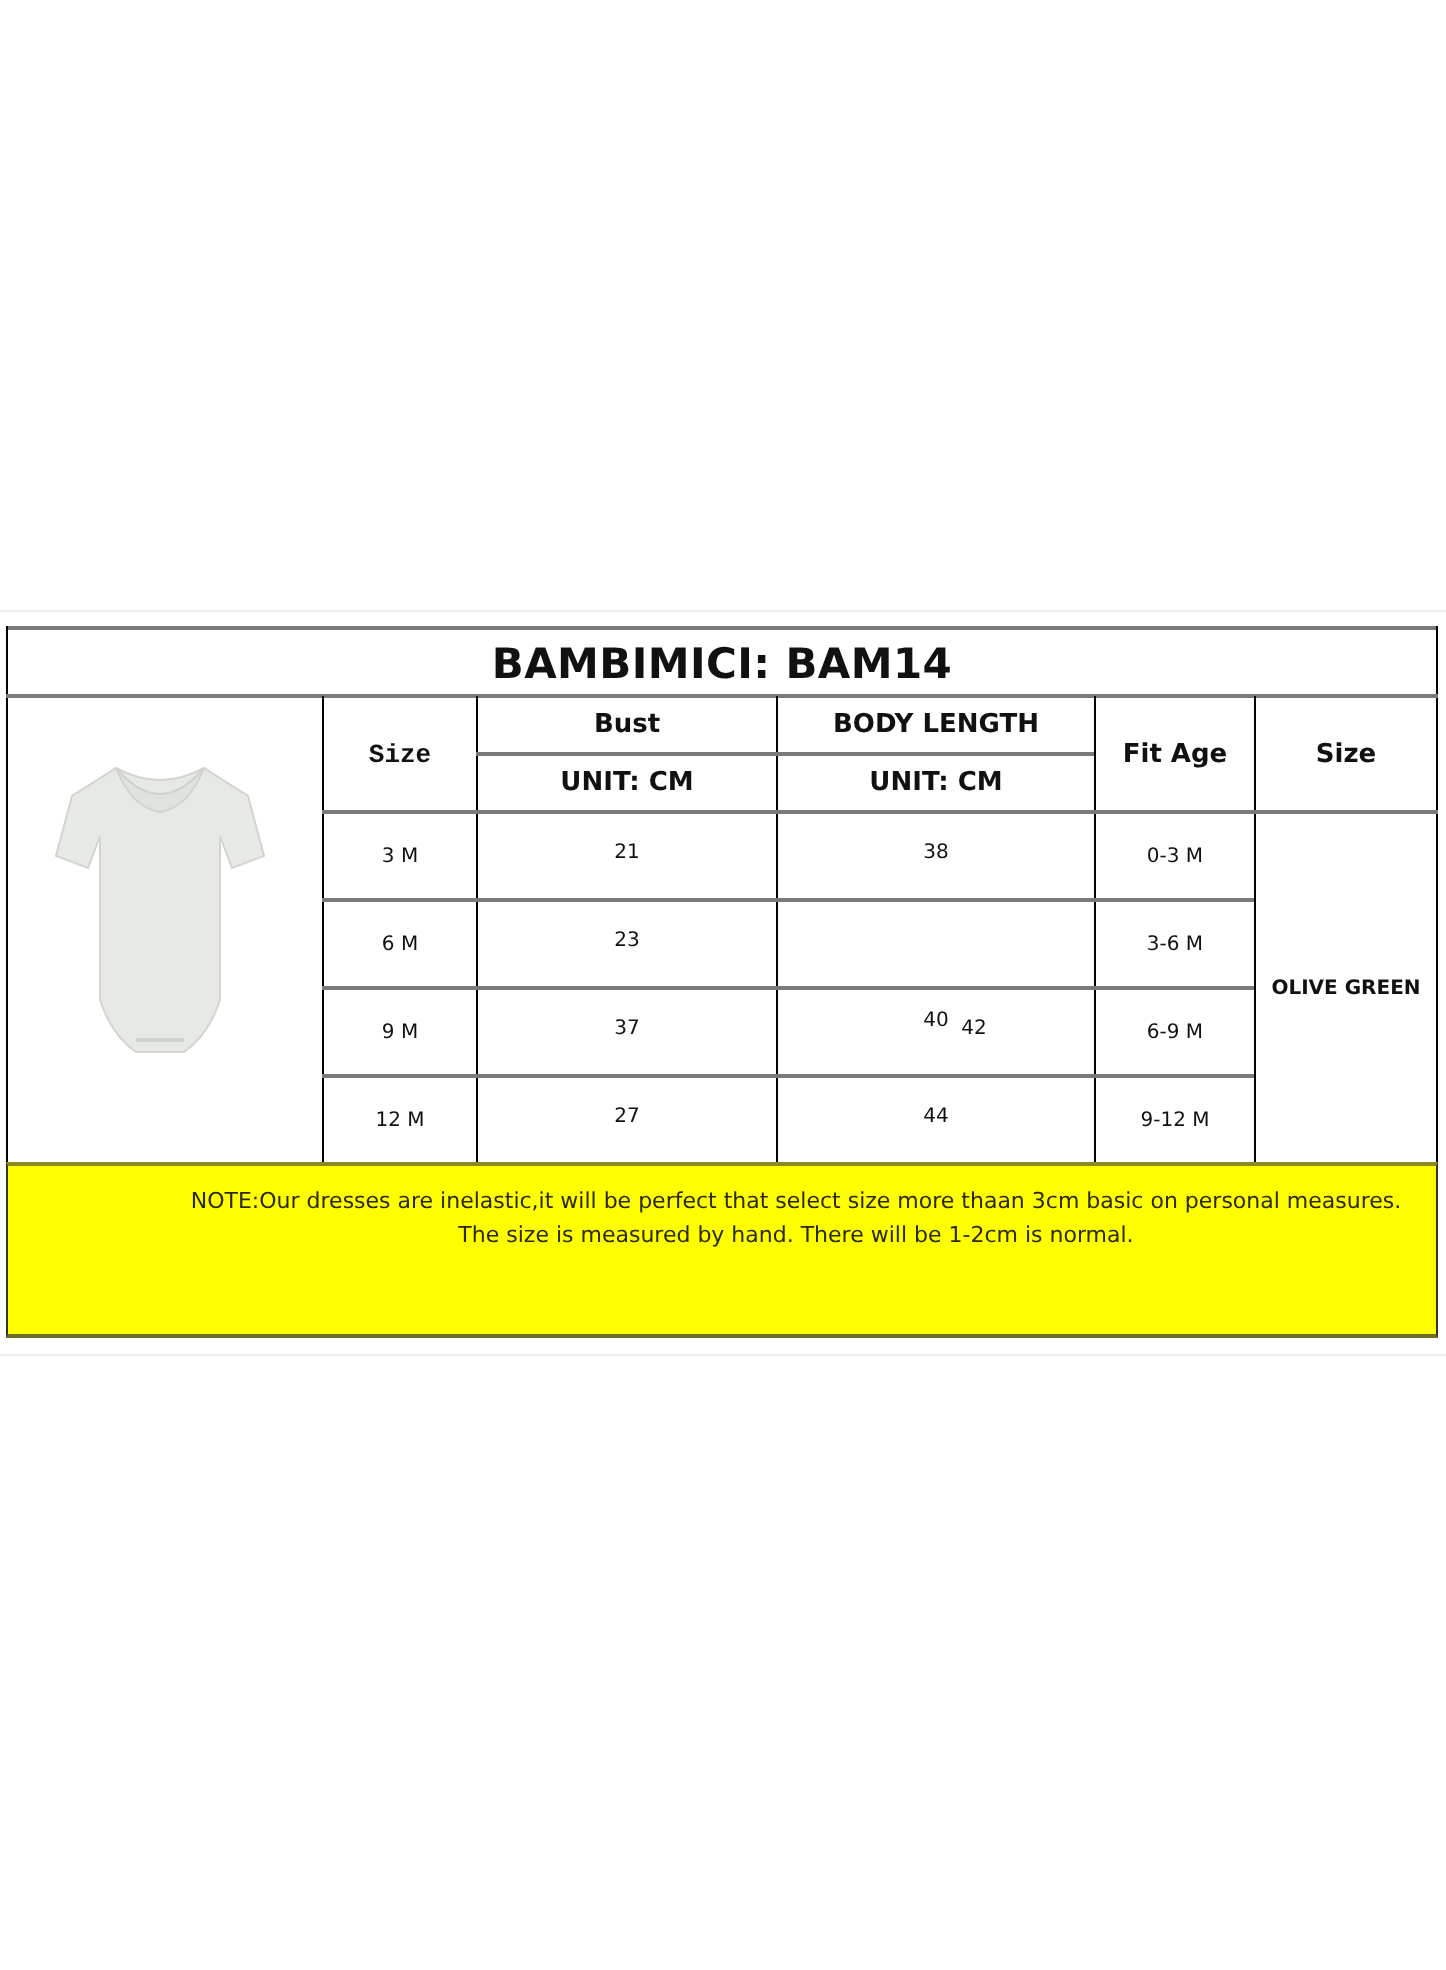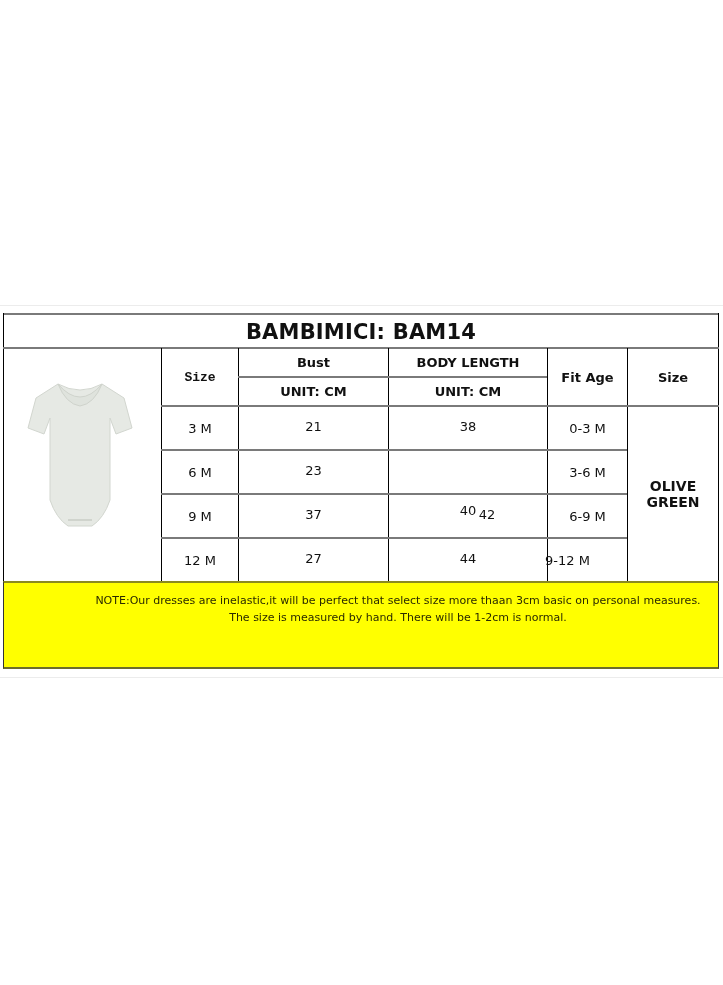--- a/index.html
+++ b/index.html
@@ -10,22 +10,22 @@
     }
     .abs { position: absolute; }
     .hline { position: absolute; height: 2px; background: #7a7a7a; }
     .vline { position: absolute; width: 1px; background: #000; }
     .cell {
       position: absolute; display: flex; align-items: center; justify-content: center;
       text-align: center; box-sizing: border-box;
     }
     .title { font-weight: bold; font-size: 21px; letter-spacing: 0.2px; text-align: center; }
     .hdr { font-weight: bold; font-size: 13px; }
-    .val { font-size: 13px; }
-    .color-val { font-weight: bold; font-size: 14px; }
+    .val { font-size: 10px; }
+    .color-val { font-weight: bold; font-size: 10px; }
     .note {
       position: absolute; left: 3px; top: 581px; width: 716px; height: 88px;
       background: #ffff00; box-sizing: border-box;
       border-top: 2px solid #8a8a20; border-bottom: 2px solid #6d6d2a;
       border-left: 1px solid #333; border-right: 1px solid #333;
     }
     .note-line { position: absolute; left: 0; width: 100%; text-align: center; font-size: 11px; color: #2a2a00; margin-left: 37px; }
     .faint { position: absolute; background: #ececec; }
   </style>
 </head>
@@ -88,21 +88,21 @@
   <div>
     <div class="cell val" style="left:162px;top:495px;width:76px;height:42px;">9 M</div>
     <div class="cell val" style="left:239px;top:493px;width:149px;height:42px;">37</div>
     <div class="cell val" style="left:408px;top:493px;width:158px;height:42px;">42</div>
     <div class="cell val" style="left:548px;top:495px;width:79px;height:42px;">6-9 M</div>
   </div>
   <div>
     <div class="cell val" style="left:162px;top:539px;width:76px;height:42px;">12 M</div>
     <div class="cell val" style="left:239px;top:537px;width:149px;height:42px;">27</div>
     <div class="cell val" style="left:389px;top:537px;width:158px;height:42px;">44</div>
-    <div class="cell val" style="left:528px;top:539px;width:79px;height:42px;">9-12 M</div>
+    <div class="cell val" style="left:548px;top:539px;width:79px;height:42px;">9-12 M</div>
   </div>
 
   <div class="cell color-val" style="left:628px;top:407px;width:90px;height:174px;">OLIVE GREEN</div>
 
   <div class="note">
     <div class="note-line" style="top:11px;">NOTE:Our dresses are inelastic,it will be perfect that select size more thaan 3cm basic on personal measures.</div>
     <div class="note-line" style="top:28px;">The size is measured by hand. There will be 1-2cm is normal.</div>
   </div>
 </div>
 

